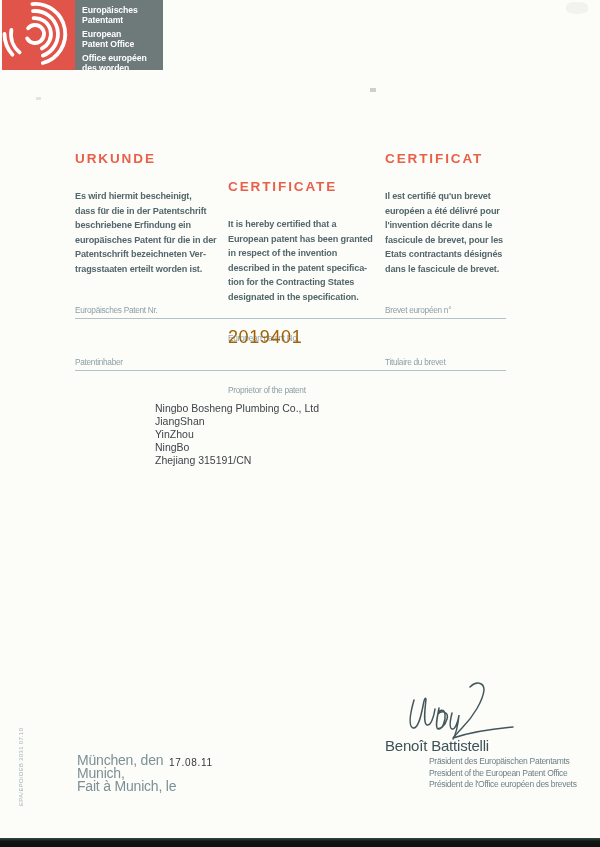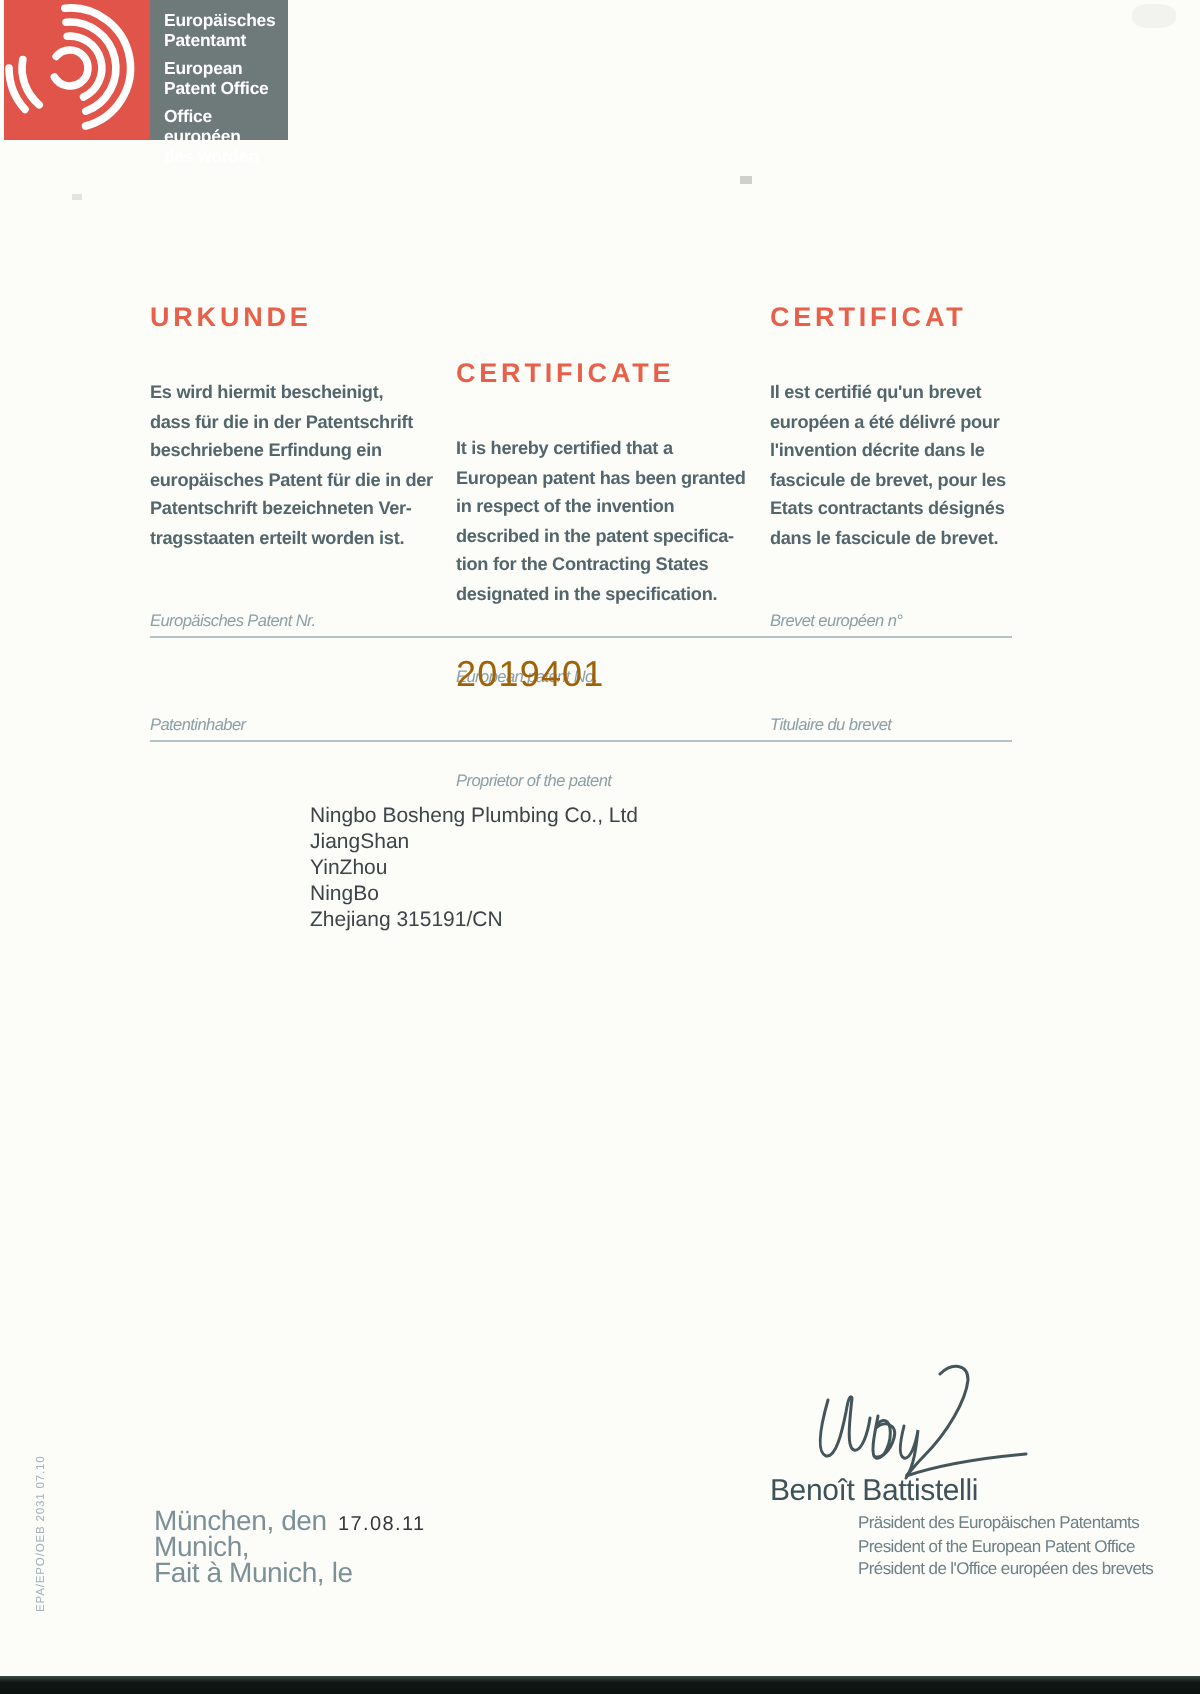--- a/index.html
+++ b/index.html
@@ -14,21 +14,21 @@
   }
   
   .logo-red {
     position: absolute; left: 2px; top: 0;
     width: 73px; height: 70px;
     background: #e05449;
   }
   .logo-red svg { width: 100%; height: 100%; display: block; }
   .logo-gray {
     position: absolute; left: 75px; top: 0;
-    width: 69px; height: 70px;
+    width: 88px; height: 70px;
     background: #6e797a;
     color: #ffffff;
     font-weight: bold;
     font-size: 8.7px;
     line-height: 10px;
     padding: 4.5px 0 0 7px;
     box-sizing: border-box;
     letter-spacing: -0.1px;
   }
   .org-group { margin-bottom: 4px; }
@@ -56,21 +56,20 @@
     font-weight: bold;
   }
   .c1 { left: 75px; }
   .c2 { left: 228px; margin-top: 28px; }
   .c3 { left: 385px; }
   
   .label {
     position: absolute;
     font-size: 8.3px; letter-spacing: -0.3px;
     color: #8da0a6;
-    font-style: italic;
   }
   .row1 { top: 305px; }
   .row2 { top: 357px; }
   .rule {
     position: absolute; left: 75px; width: 431px; height: 1px;
     background: #b4c3c8;
   }
   .rule-1 { top: 318px; }
   .rule-2 { top: 370px; }
   .patent-number {

